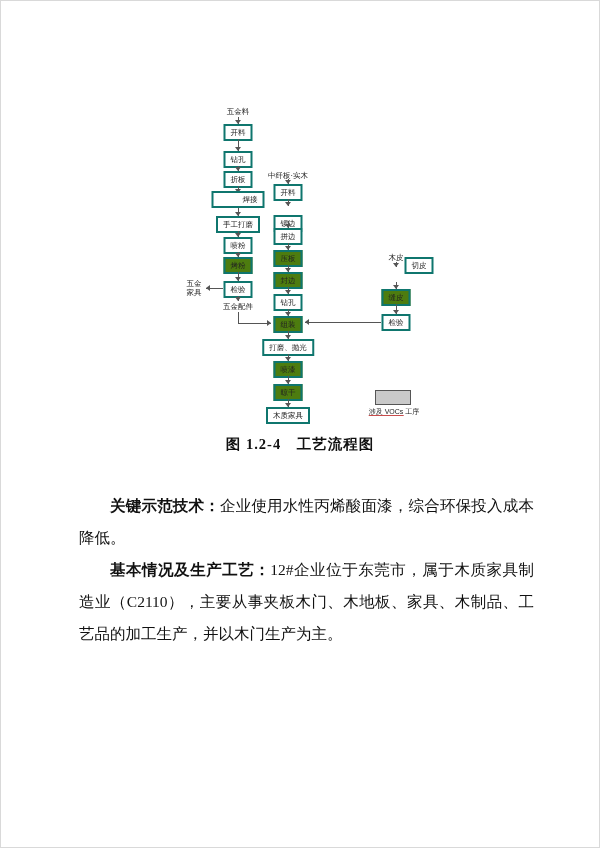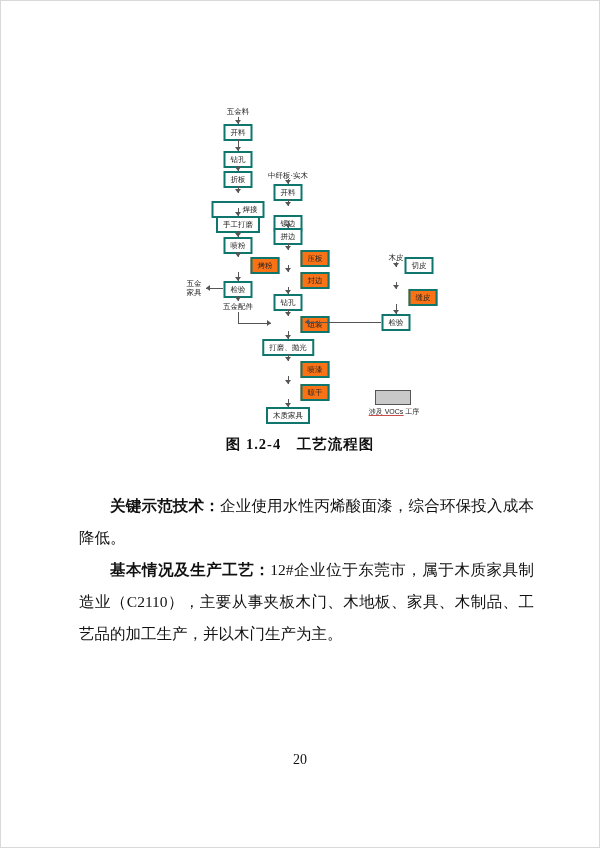--- a/index.html
+++ b/index.html
@@ -11,21 +11,21 @@
 
   
   .flowchart { position:absolute; left:0; top:0; width:600px; height:470px; }
   .node {
     position:absolute; transform:translateX(-50%);
     border:2px solid #0f766e; background:#fff;
     font-family:"Liberation Sans","DejaVu Sans",sans-serif;
     font-size:7.5px; line-height:13px; height:13px; padding:0 5px;
     white-space:nowrap; color:#222; text-align:right;
   }
-  .node.shaded { background:#f97316;margin-left:27px; }
+  .node.shaded { background:#4d7c0f; }
   .flabel {
     position:absolute; transform:translateX(-50%);
     font-family:"Liberation Sans","DejaVu Sans",sans-serif;
     font-size:7.5px; line-height:9px; white-space:nowrap; color:#222; text-align:center;
   }
   .flabel.wrap { white-space:normal; width:19px; }
   .va { position:absolute; width:1px; background:#555; }
   .va.ah::after {
     content:""; position:absolute; left:-3px; bottom:-3px; width:0; height:0;
     border:3px solid transparent; border-top:4px solid #555;
@@ -77,21 +77,21 @@
   <div class="flowchart">
 
     <div class="flabel" style="left:237px; top:106px;">五金料</div>
     <div class="va ah" style="left:237px; top:116px; height:7px;"></div>
     <div class="node" style="left:237px; top:123px;">开料</div>
     <div class="va ah" style="left:237px; top:138px; height:12px;"></div>
     <div class="node" style="left:237px; top:150px;">钻孔</div>
     <div class="va ah" style="left:237px; top:165px; height:5px;"></div>
     <div class="node" style="left:237px; top:170px;">折板</div>
     <div class="va ah" style="left:237px; top:185px; height:7px;"></div>
-    <div class="node" style="left:237px; top:200px;padding-left:29px;">焊接</div>
+    <div class="node" style="left:237px; top:190px;padding-left:29px;">焊接</div>
     <div class="va ah" style="left:237px; top:207px; height:8px;"></div>
     <div class="node" style="left:237px; top:215px;">手工打磨</div>
     <div class="va ah" style="left:237px; top:230px; height:6px;"></div>
     <div class="node" style="left:237px; top:236px;">喷粉</div>
     <div class="va ah" style="left:237px; top:251px; height:5px;"></div>
     <div class="node shaded" style="left:237px; top:256px;">烤粉</div>
     <div class="va ah" style="left:237px; top:271px; height:9px;"></div>
     <div class="node" style="left:237px; top:280px;">检验</div>
 
     <div class="ha ah-left" style="left:205px; top:287px; width:17px;"></div>
@@ -139,15 +139,14 @@
     <div class="legend-caption"><span class="red-underline">涉及 VOCs</span><span> 工序</span></div>
   </div>
 
   <div class="fig-caption">图 1.2-4　工艺流程图</div>
 
   <div class="content">
     <p><span class="lead">关键示范技术：</span><span>企业使用水性丙烯酸面漆，综合环保投入成本降低。</span></p>
     <p><span class="lead">基本情况及生产工艺：</span><span>12#企业位于东莞市，属于木质家具制造业（C2110），主要从事夹板木门、木地板、家具、木制品、工艺品的加工生产，并以木门生产为主。</span></p>
   </div>
 
-  <div class="page-number">20</div>
 
 </div>
 
 </body></html>

